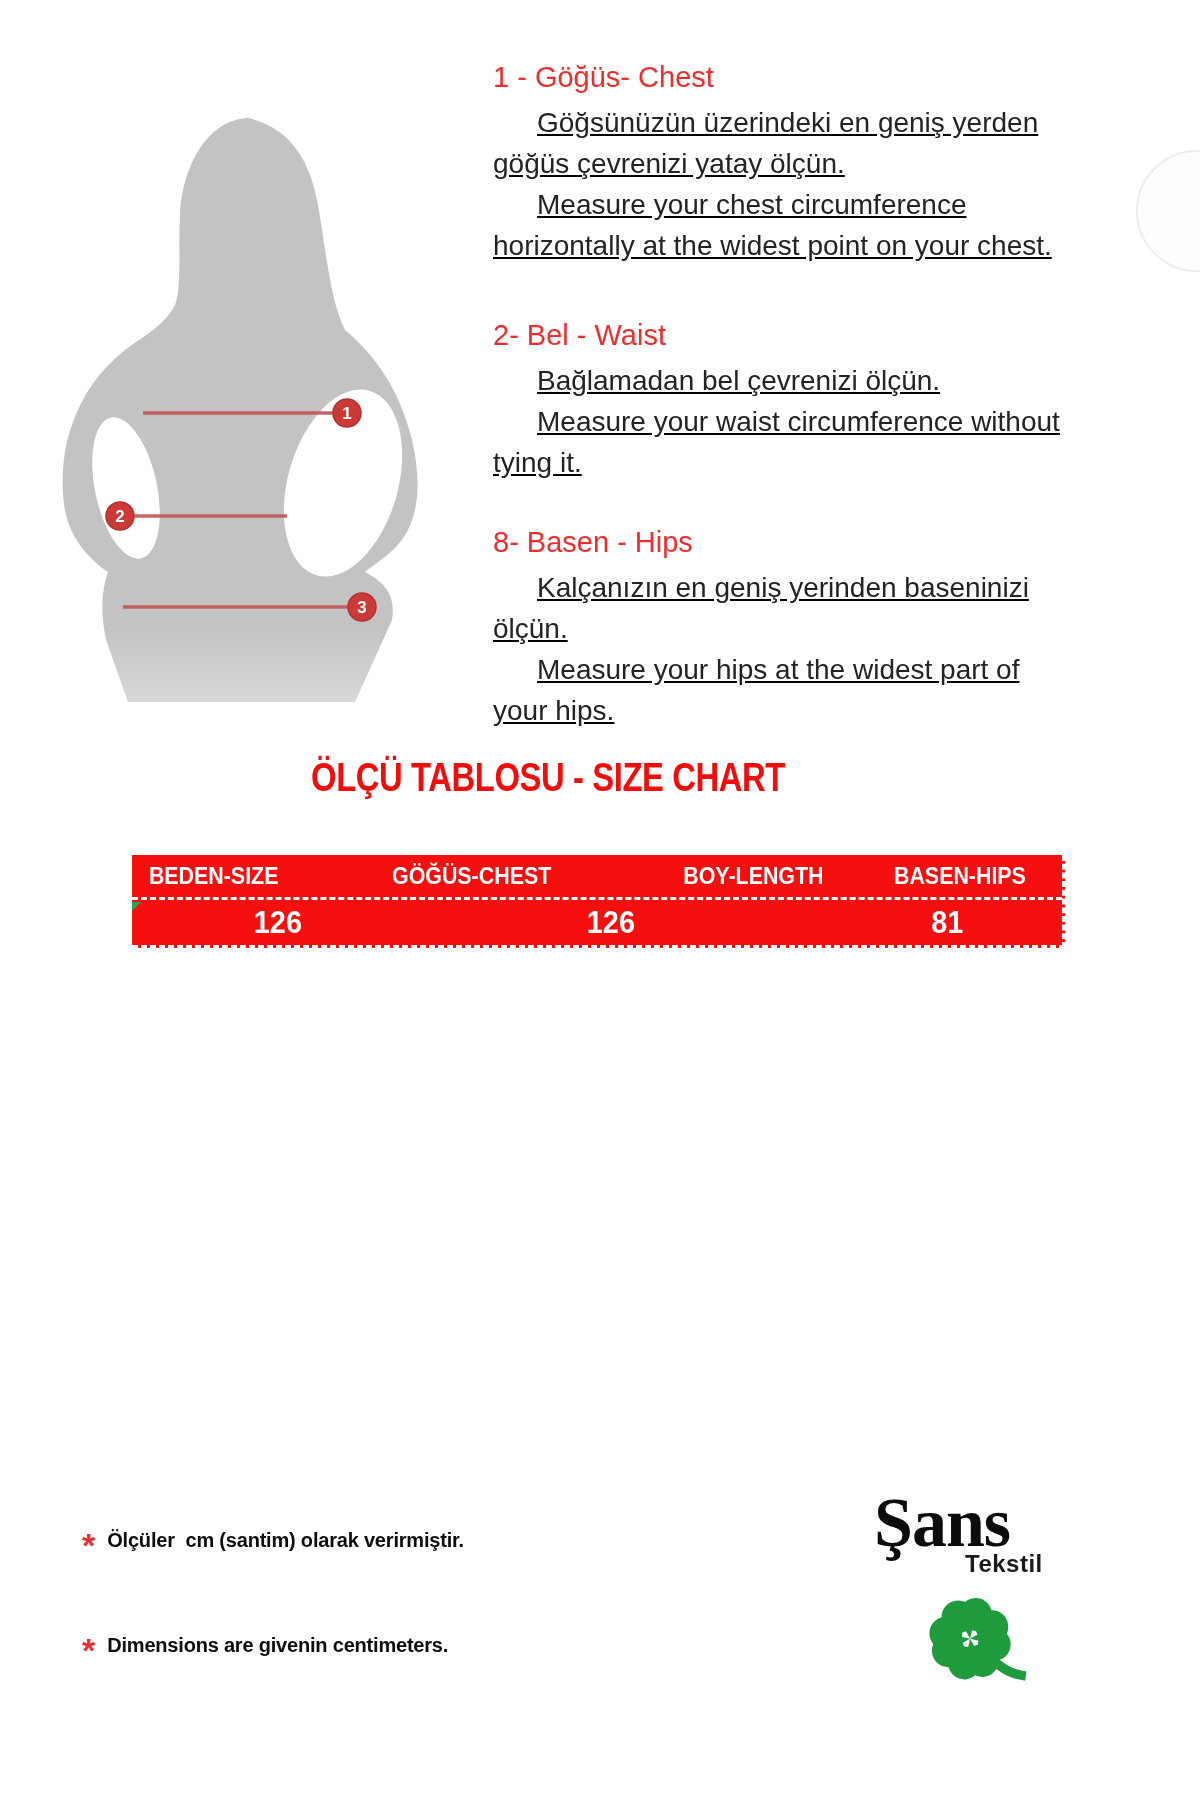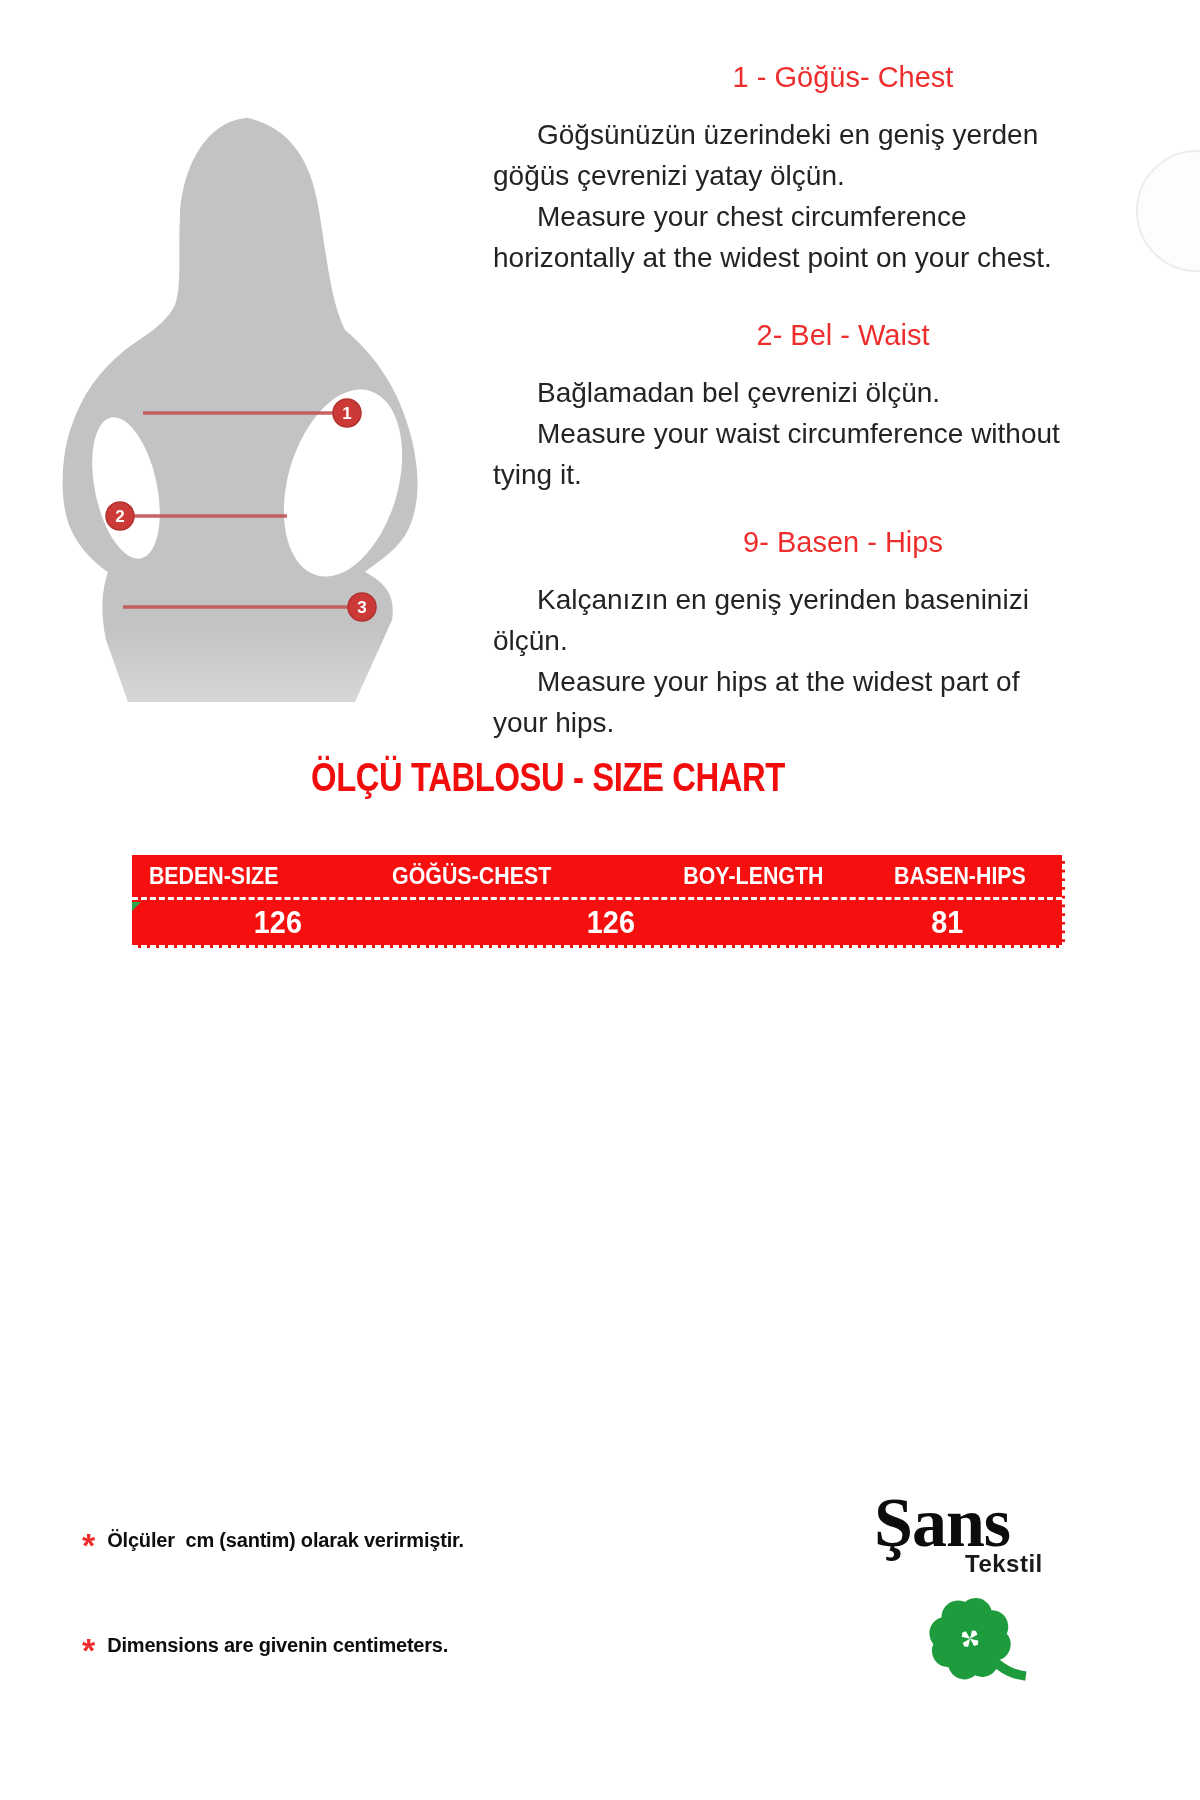--- a/index.html
+++ b/index.html
@@ -12,23 +12,23 @@
   .figure-wrap{position:absolute;left:40px;top:105px;width:380px;height:610px;}
   
   .faint-circle{
     position:absolute;left:1136px;top:150px;width:118px;height:118px;
     border-radius:50%;border:2px solid #ededed;background:#fdfdfd;
   }
   
   .section{position:absolute;left:493px;width:700px;}
   .sec-1{top:57px;} .sec-2{top:315px;} .sec-3{top:522px;}
   .sec-heading{
-    font-size:29px;line-height:41px;color:#ee2d2d;white-space:nowrap;text-align:center;
-  }
-  .sec-body{margin-top:16px;}
+    font-size:29px;line-height:41px;color:#ee2d2d;white-space:nowrap;
+  }
+  .sec-body{margin-top:4px;text-decoration:underline;}
   .sec-line{
     font-size:28px;line-height:41px;color:#232323;white-space:nowrap;
   }
   .sec-line.indent{padding-left:44px;}
   
   .chart-title{
     position:absolute;left:148px;top:755px;width:800px;text-align:center;
     font-size:40px;font-weight:bold;color:#f20d0d;white-space:nowrap;
     transform:scaleX(0.82);letter-spacing:-0.5px;
   }
@@ -144,21 +144,21 @@
   <div class="section sec-2">
     <div class="sec-heading">2- Bel - Waist</div>
     <div class="sec-body">
       <div class="sec-line indent">Bağlamadan bel çevrenizi ölçün.</div>
       <div class="sec-line indent">Measure your waist circumference without</div>
       <div class="sec-line">tying it.</div>
     </div>
   </div>
 
   <div class="section sec-3">
-    <div class="sec-heading">9- Basen - Hips</div>
+    <div class="sec-heading">8- Basen - Hips</div>
     <div class="sec-body">
       <div class="sec-line indent">Kalçanızın en geniş yerinden baseninizi</div>
       <div class="sec-line">ölçün.</div>
       <div class="sec-line indent">Measure your hips at the widest part of</div>
       <div class="sec-line">your hips.</div>
     </div>
   </div>
 
   <div class="chart-title">ÖLÇÜ TABLOSU - SIZE CHART</div>
 

